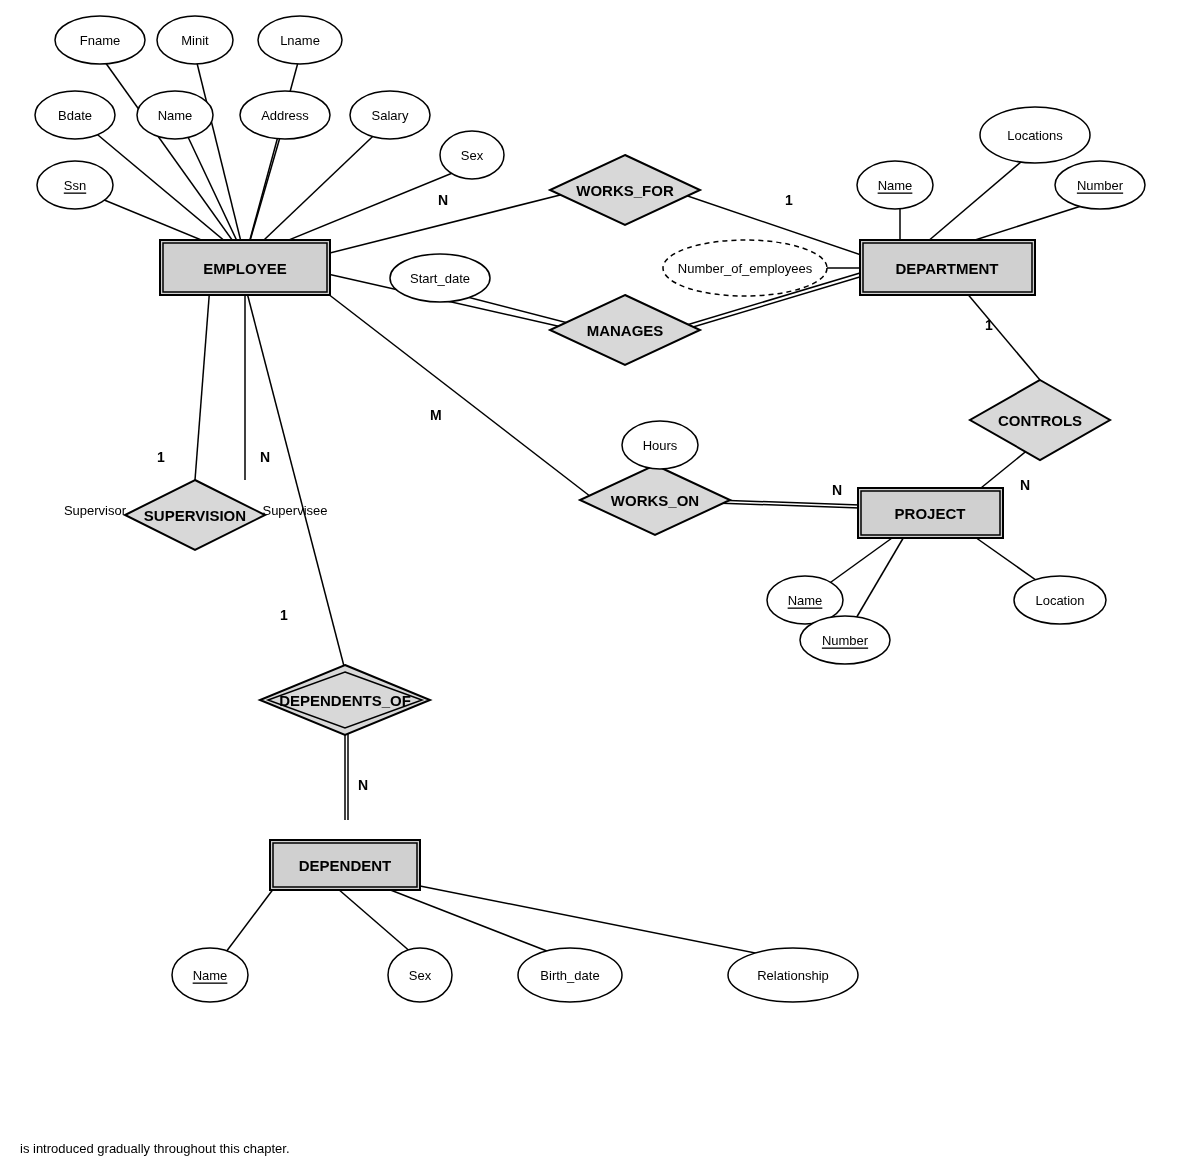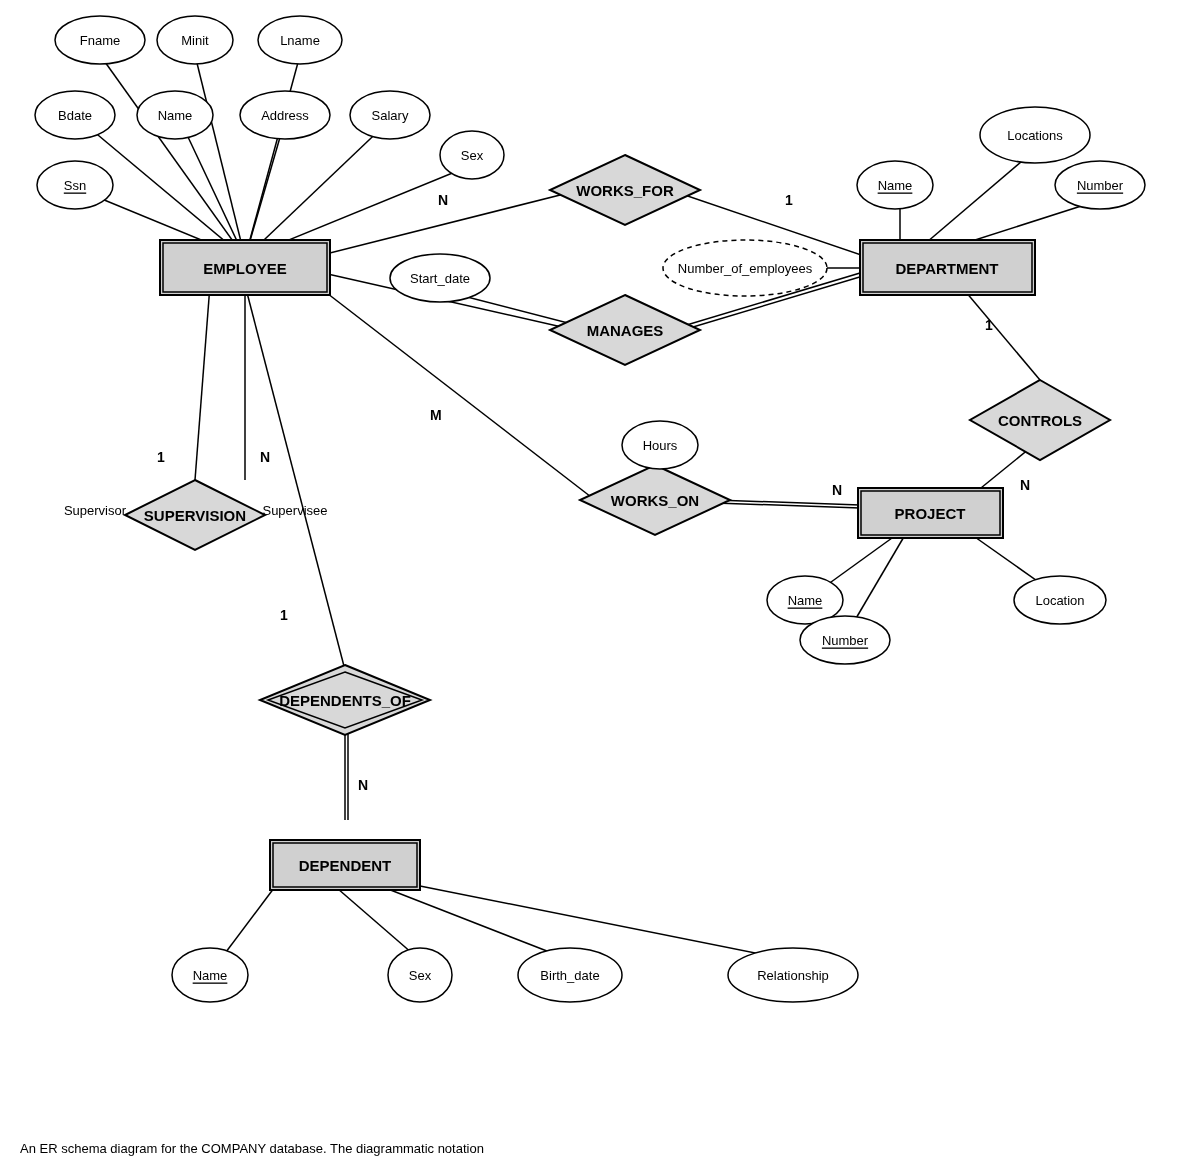--- a/index.html
+++ b/index.html
@@ -256,14 +256,14 @@
     <ellipse cx="793" cy="975" rx="65" ry="27" class="attr-ellipse"></ellipse>
     <text class="attr-text" x="793" y="975">Relationship</text>
 
     <text class="attr-text" x="95" y="510">Supervisor</text>
     <text class="attr-text" x="295" y="510">Supervisee</text>
 
   </svg>
 </div>
 
 <div class="caption">
-  <div class="caption-text">An ER schema diagram for the COMPANY database. The diagrammatic notation</div>
+  <div class="caption-text">is introduced gradually throughout this chapter.</div>
 </div>
 
 </body></html>

